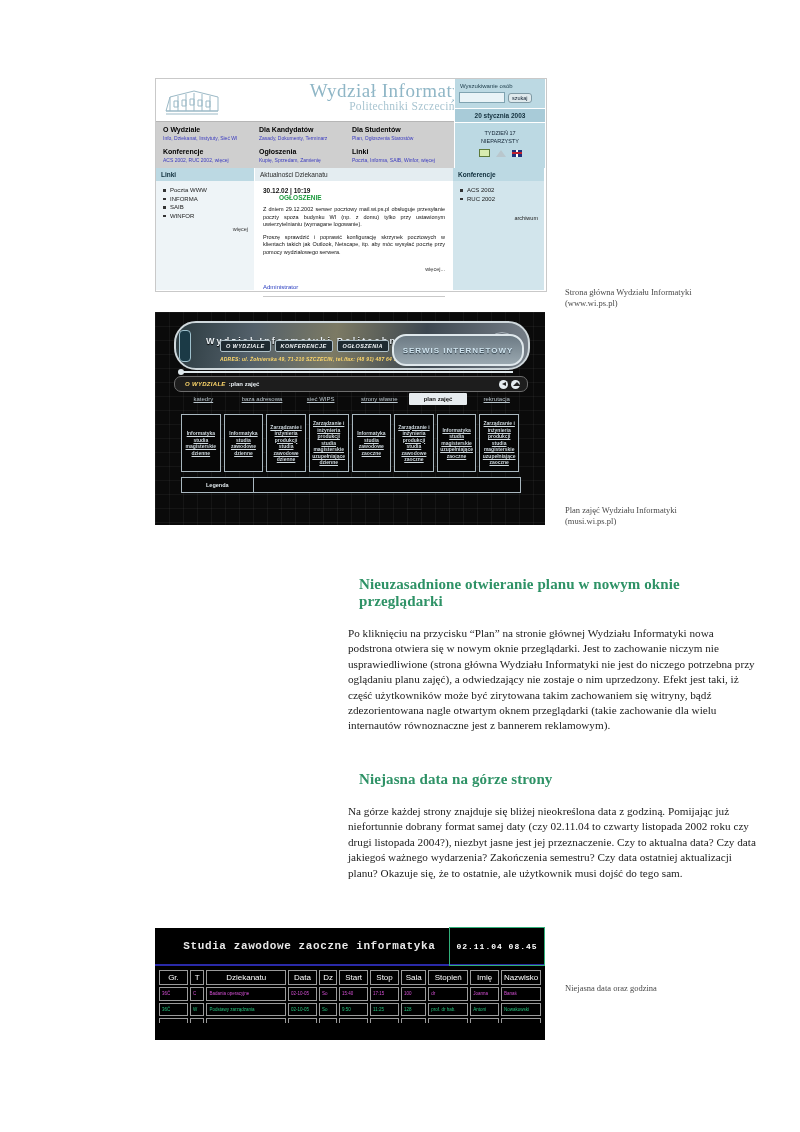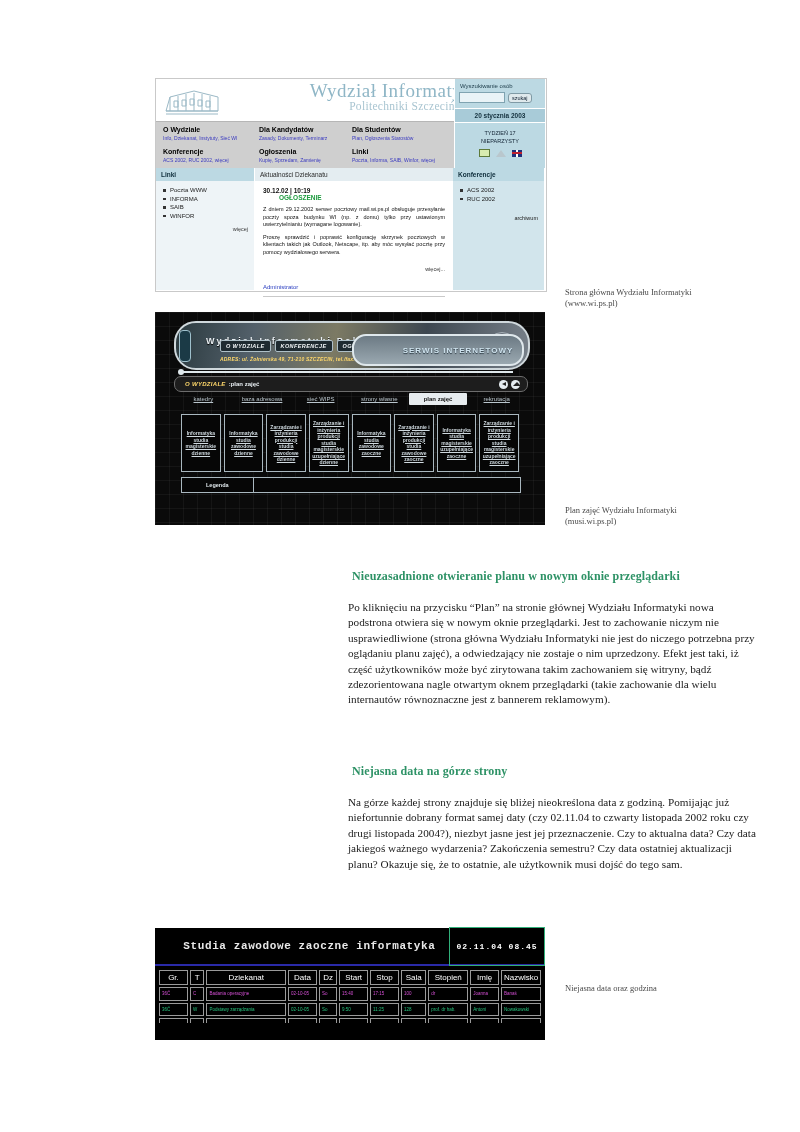--- a/index.html
+++ b/index.html
@@ -66,21 +66,21 @@
                      linear-gradient(to bottom,rgba(255,255,255,.045) 1px,transparent 1px);
     background-size:14px 14px;}
   .f2-banner{position:absolute;left:19px;top:9px;width:352px;height:45px;
     background:linear-gradient(100deg,#2b3a3f 0%,#53606a 22%,#7c7a64 45%,#3d4750 70%,#78818a 100%);
     border:2px solid #cfd8dc;border-radius:22px;overflow:hidden;}
   .f2-b-tab{position:absolute;left:3px;top:7px;width:10px;height:30px;background:#1b3a46;border:1px solid #9fc0cc;border-radius:4px;}
   .f2-b-title{position:absolute;left:30px;top:13px;font-family:"Liberation Sans",sans-serif;font-size:9px;font-weight:bold;color:#e8eef2;letter-spacing:2.2px;text-shadow:0 1px 1px #000;}
   .f2-btns{position:absolute;left:44px;top:17px;display:flex;gap:4px;}
   .f2-btn{font-family:"Liberation Sans",sans-serif;font-size:5.5px;font-style:italic;font-weight:bold;color:#f2f6f8;background:#1e2a30;border:1px solid #aebfc7;border-radius:2px;padding:2px 5px;letter-spacing:.4px;}
   .f2-b-addr{position:absolute;left:44px;top:33px;font-family:"Liberation Sans",sans-serif;font-size:5px;font-style:italic;font-weight:bold;color:#ffd86b;letter-spacing:.2px;}
-  .f2-serwis{position:absolute;right:4px;top:11px;width:128px;height:28px;border:2px solid #dfe8ec;border-radius:14px;background:linear-gradient(180deg,#6c7a84,#9aa8b0);overflow:hidden;display:flex;align-items:center;justify-content:center;padding-left:40px;}
+  .f2-serwis{position:absolute;right:4px;top:11px;width:128px;height:28px;border:2px solid #dfe8ec;border-radius:14px;background:linear-gradient(180deg,#6c7a84,#9aa8b0);overflow:hidden;display:flex;align-items:center;justify-content:center;}
   .f2-serwis span{font-family:"Liberation Sans",sans-serif;font-size:8px;font-weight:bold;color:#cfe3ee;letter-spacing:1px;text-shadow:0 1px 1px #2b3a44;}
   .f2-seal2{position:absolute;right:10px;top:9px;width:30px;height:30px;border:1px solid rgba(230,240,245,.5);border-radius:50%;}
 
   .f2-hrule{position:absolute;left:28px;top:59px;width:330px;height:2px;background:#dfe8ec;}
   .f2-hrule:before{content:"";position:absolute;left:-5px;top:-2px;width:6px;height:6px;border-radius:50%;background:#dfe8ec;}
   .f2-crumb{position:absolute;left:19px;top:64px;width:352px;height:14px;background:#1d1d1d;border:1px solid #6d6d6d;border-radius:7px;display:flex;align-items:center;}
   .f2-crumb-a{font-family:"Liberation Sans",sans-serif;font-size:6px;font-weight:bold;font-style:italic;color:#ffd86b;padding-left:10px;letter-spacing:.3px;}
   .f2-crumb-b{font-family:"Liberation Sans",sans-serif;font-size:6px;font-weight:bold;color:#e8eef2;padding-left:3px;}
   .f2-arrows{margin-left:auto;display:flex;gap:3px;padding-right:7px;}
   .f2-arr{width:9px;height:9px;border-radius:50%;background:#e6edf1;position:relative;}
@@ -115,21 +115,21 @@
   
   .cap{position:absolute;font-family:"Liberation Serif",serif;font-size:8.5px;color:#4a4a4a;line-height:11px;}
   #cap1{left:565px;top:270px;margin-top:17px;}
   #cap2{left:565px;top:505px;}
   #cap3{left:565px;top:966px;margin-top:17px;}
 
   
   .sec{position:absolute;left:348px;width:410px;}
   #sec1{top:565px;}
   #sec2{top:760px;}
-  .sec h2{margin:4px;font-family:"Liberation Serif",serif;font-size:12px;font-weight:bold;color:#2e9266;letter-spacing:.1px;}
+  .sec h2{margin:11px;font-family:"Liberation Serif",serif;font-size:15px;font-weight:bold;color:#2e9266;letter-spacing:.1px;}
   .sec p{margin:16px 0 0 0;font-family:"Liberation Serif",serif;font-size:11.2px;color:#1a1a1a;line-height:15.4px;text-align:left;}
 </style>
 </head>
 <body>
 
 <div class="page">
 
   <div class="fig1">
     <div class="f1-head">
       <svg class="f1-logo" viewBox="0 0 58 32">
@@ -326,21 +326,21 @@
       <div class="f3-topin">
         <div class="f3-ttl">Studia zawodowe zaoczne informatyka</div>
         <div class="f3-date">02.11.04 08.45</div>
       </div>
     </div>
     <table class="f3-table">
       <thead>
         <tr>
           <th style="width:8%">Gr.</th>
           <th style="width:4%">T</th>
-          <th style="width:22%">Dziekanat</th>
+          <th style="width:22%">Dziekanatu</th>
           <th style="width:8%">Data</th>
           <th style="width:5%">Dz</th>
           <th style="width:8%">Start</th>
           <th style="width:8%">Stop</th>
           <th style="width:7%">Sala</th>
           <th style="width:11%">Stopień</th>
           <th style="width:8%">Imię</th>
           <th style="width:11%">Nazwisko</th>
         </tr>
       </thead>

